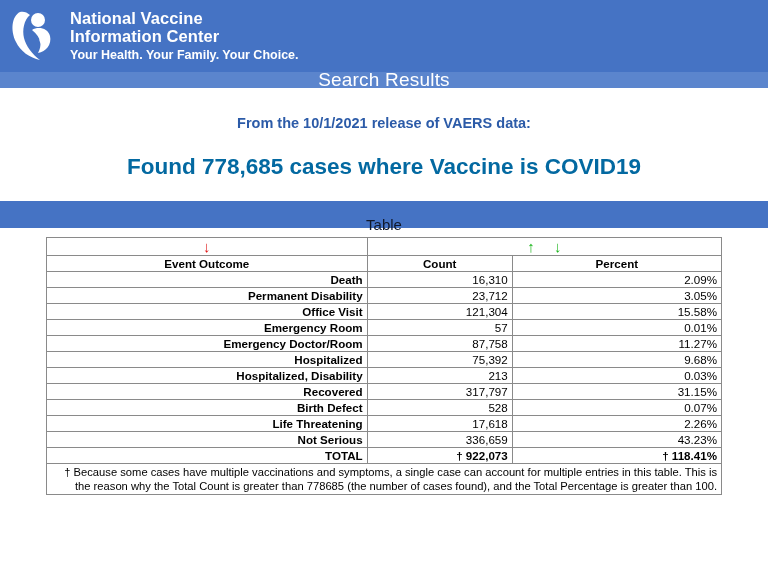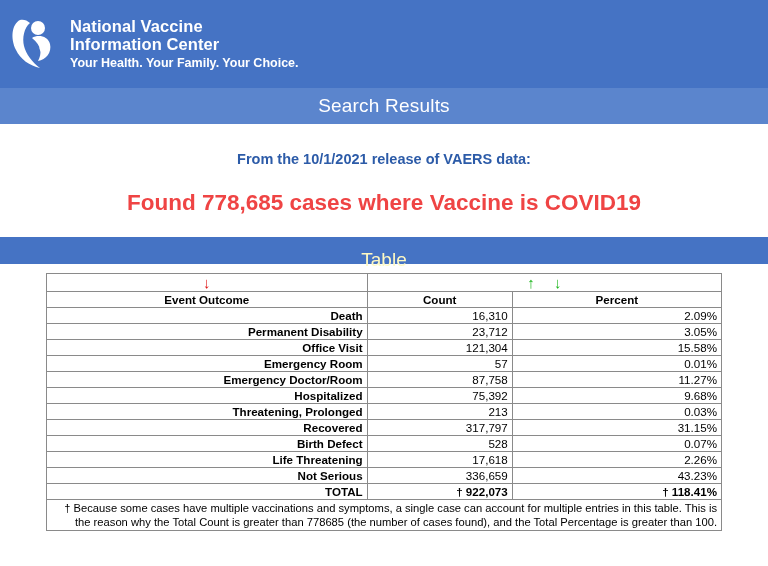--- a/index.html
+++ b/index.html
@@ -15,21 +15,21 @@
   }
   .page {
     width: 768px;
     height: 566px;
     position: relative;
     background: #ffffff;
   }
   
   .masthead {
     background: #4573c4;
-    height: 88px;
+    height: 72px;
     display: flex;
     align-items: center;
     padding-left: 8px;
     box-sizing: border-box;
   }
   .logo {
     width: 56px;
     height: 60px;
     flex: 0 0 56px;
     position: relative;
@@ -47,57 +47,57 @@
     white-space: nowrap;
   }
   .org-tag {
     font-size: 12.5px;
     font-weight: bold;
     margin-top: 3px;
     white-space: nowrap;
   }
   .bar-search {
     background: #5b85cd;
-    height: 36px;
+    height: 16px;
     display: flex;
     align-items: center;
     justify-content: center;
   }
   .bar-search-text {
     color: #ffffff;
     font-size: 19px;
     letter-spacing: 0.2px;
   }
   
   .intro {
     padding-top: 27px;
     text-align: center;
   }
   .release-line {
     color: #2c5ba8;
     font-size: 14.5px;
     font-weight: bold;
   }
   .found-line {
-    color: #ef4444;
+    color: #0369a1;
     font-size: 22.5px;
     font-weight: bold;
     margin-top: 23px;
   }
   .bar-table {
     margin-top: 21px;
     background: #4573c4;
     height: 27px;
     display: flex;
     align-items: center;
     justify-content: center;
   }
   .bar-table-text {
-    color: #fef9c3;
-    font-size: 19px;
+    color: #0f172a;
+    font-size: 15px;
     margin-top: 19px;
   }
   
   .table-wrap {
     padding: 9px 46px 0 46px;
     box-sizing: border-box;
   }
   table.results {
     width: 100%;
     border-collapse: collapse;
@@ -242,21 +242,21 @@
           <td class="cell-label">Emergency Doctor/Room</td>
           <td class="cell-num">87,758</td>
           <td class="cell-num">11.27%</td>
         </tr>
         <tr>
           <td class="cell-label">Hospitalized</td>
           <td class="cell-num">75,392</td>
           <td class="cell-num">9.68%</td>
         </tr>
         <tr>
-          <td class="cell-label">Threatening, Prolonged</td>
+          <td class="cell-label">Hospitalized, Disability</td>
           <td class="cell-num">213</td>
           <td class="cell-num">0.03%</td>
         </tr>
         <tr>
           <td class="cell-label">Recovered</td>
           <td class="cell-num">317,797</td>
           <td class="cell-num">31.15%</td>
         </tr>
         <tr>
           <td class="cell-label">Birth Defect</td>

